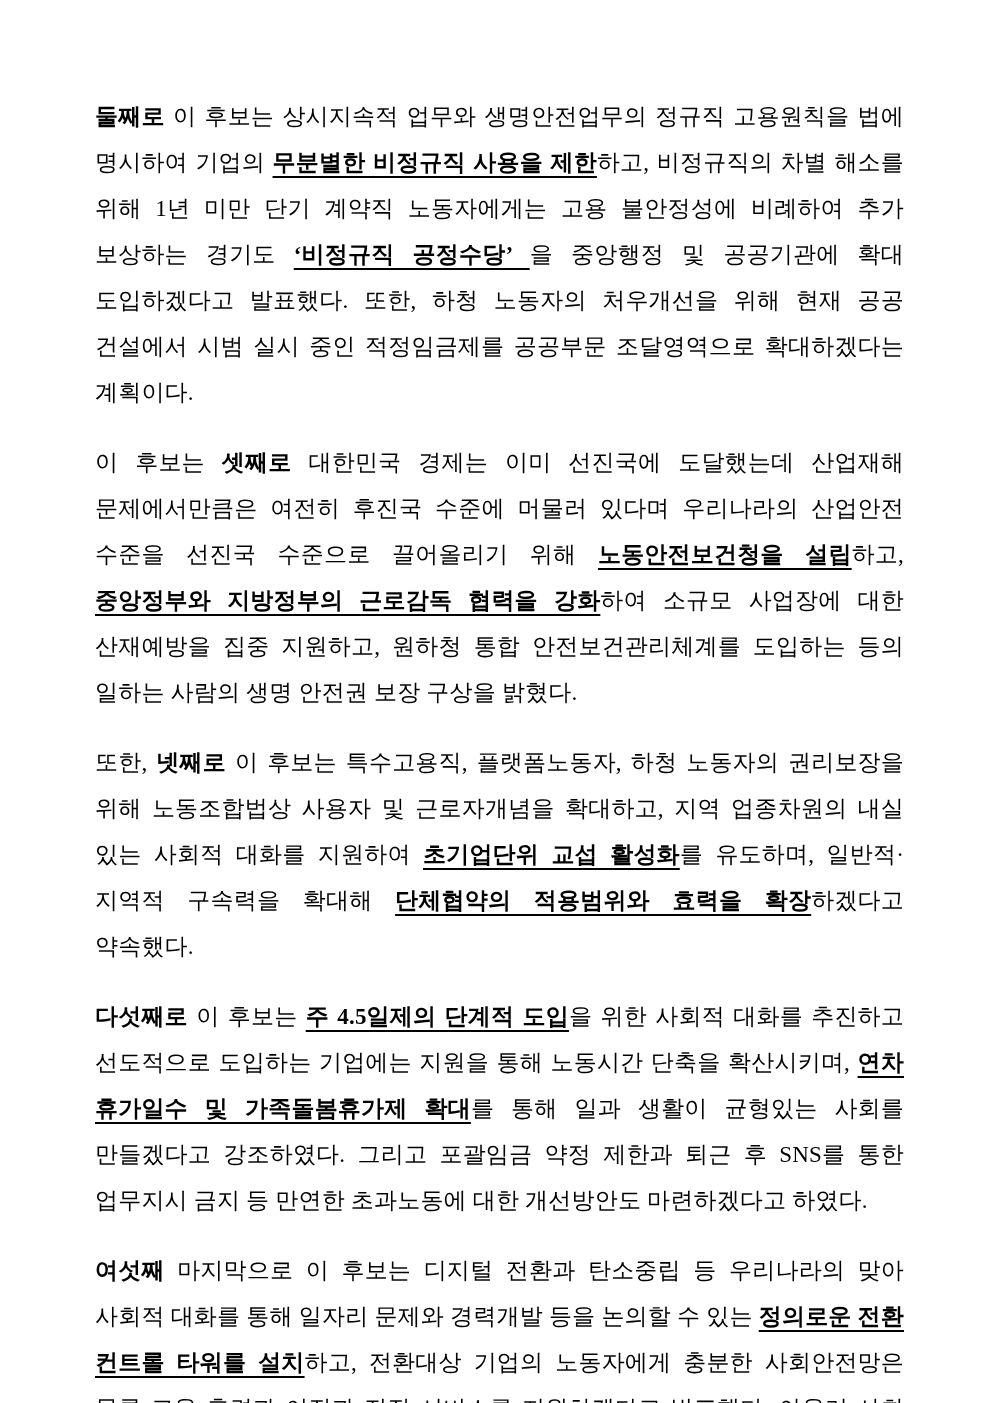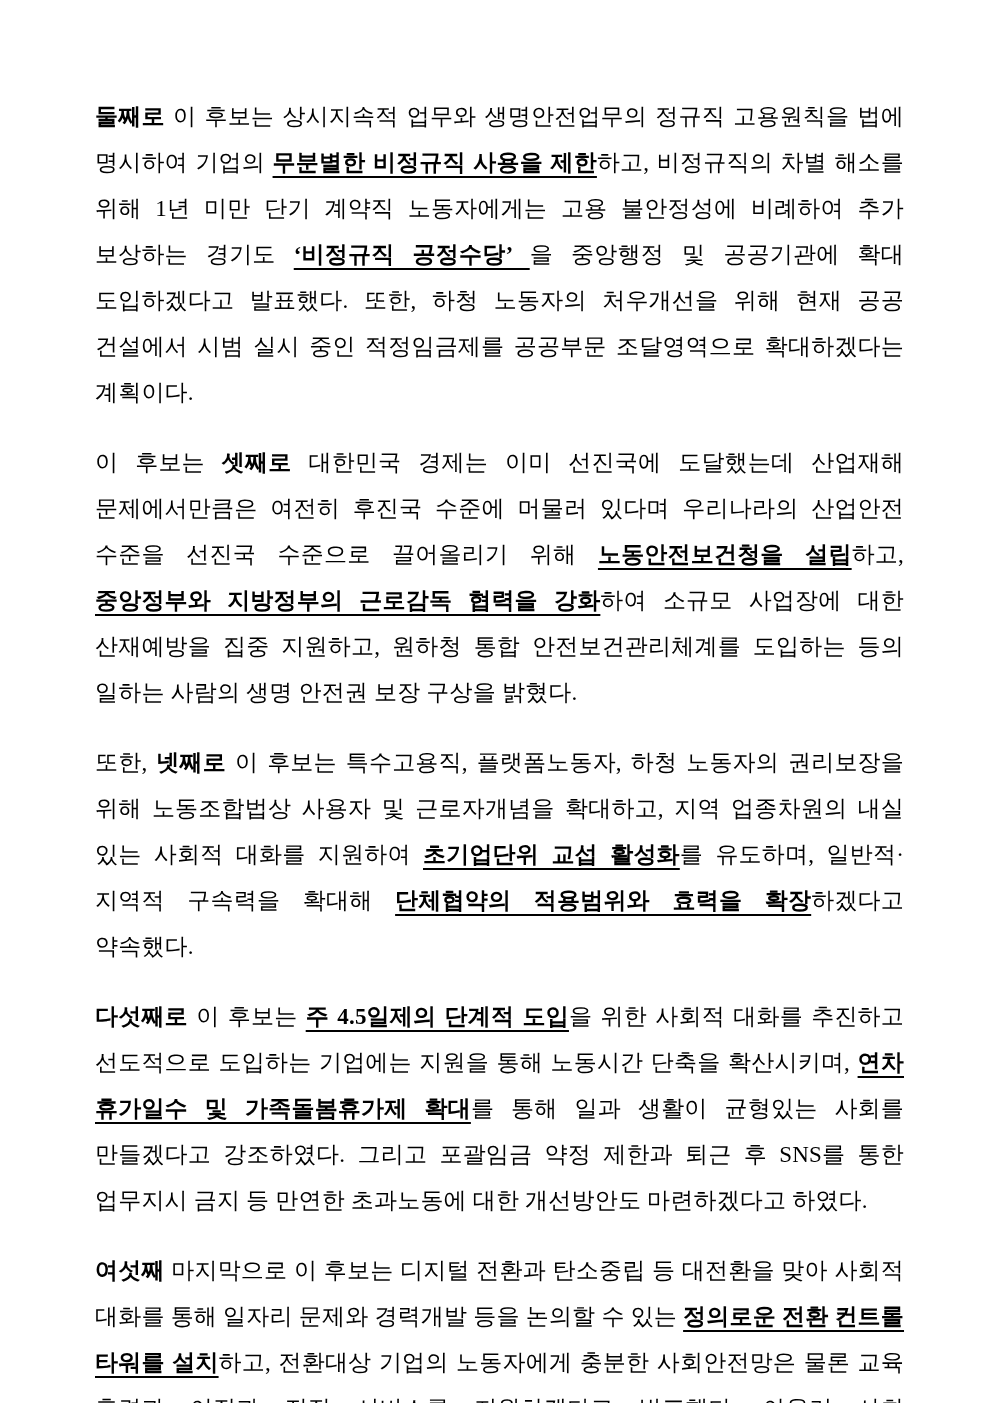--- a/index.html
+++ b/index.html
@@ -51,15 +51,15 @@
 </style>
 </head>
 <body>
 
 <div class="page">
   <div class="doc-body" id="doc-body">
       <p class="para"><span class="seg-bold">둘째로</span><span class="seg-normal"> 이 후보는 상시지속적 업무와 생명안전업무의 정규직 고용원칙을 법에 명시하여 기업의 </span><span class="seg-bold-underline">무분별한 비정규직 사용을 제한</span><span class="seg-normal">하고, 비정규직의 차별 해소를 위해 1년 미만 단기 계약직 노동자에게는 고용 불안정성에 비례하여 추가 보상하는 경기도 </span><span class="seg-bold-underline">‘비정규직 공정수당’ </span><span class="seg-normal">을 중앙행정 및 공공기관에 확대 도입하겠다고 발표했다. 또한, 하청 노동자의 처우개선을 위해 현재 공공 건설에서 시범 실시 중인 적정임금제를 공공부문 조달영역으로 확대하겠다는 계획이다.</span></p>
       <p class="para"><span class="seg-normal">이 후보는 </span><span class="seg-bold">셋째로</span><span class="seg-normal"> 대한민국 경제는 이미 선진국에 도달했는데 산업재해 문제에서만큼은 여전히 후진국 수준에 머물러 있다며 우리나라의 산업안전 수준을 선진국 수준으로 끌어올리기 위해 </span><span class="seg-bold-underline">노동안전보건청을 설립</span><span class="seg-normal">하고, </span><span class="seg-bold-underline">중앙정부와 지방정부의 근로감독 협력을 강화</span><span class="seg-normal">하여 소규모 사업장에 대한 산재예방을 집중 지원하고, 원하청 통합 안전보건관리체계를 도입하는 등의 일하는 사람의 생명 안전권 보장 구상을 밝혔다.</span></p>
       <p class="para"><span class="seg-normal">또한, </span><span class="seg-bold">넷째로</span><span class="seg-normal"> 이 후보는 특수고용직, 플랫폼노동자, 하청 노동자의 권리보장을 위해 노동조합법상 사용자 및 근로자개념을 확대하고, 지역 업종차원의 내실 있는 사회적 대화를 지원하여 </span><span class="seg-bold-underline">초기업단위 교섭 활성화</span><span class="seg-normal">를 유도하며, 일반적·지역적 구속력을 확대해 </span><span class="seg-bold-underline">단체협약의 적용범위와 효력을 확장</span><span class="seg-normal">하겠다고 약속했다.</span></p>
       <p class="para"><span class="seg-bold">다섯째로</span><span class="seg-normal"> 이 후보는 </span><span class="seg-bold-underline">주 4.5일제의 단계적 도입</span><span class="seg-normal">을 위한 사회적 대화를 추진하고 선도적으로 도입하는 기업에는 지원을 통해 노동시간 단축을 확산시키며, </span><span class="seg-bold-underline">연차 휴가일수 및 가족돌봄휴가제 확대</span><span class="seg-normal">를 통해 일과 생활이 균형있는 사회를 만들겠다고 강조하였다. 그리고 포괄임금 약정 제한과 퇴근 후 SNS를 통한 업무지시 금지 등 만연한 초과노동에 대한 개선방안도 마련하겠다고 하였다.</span></p>
-      <p class="para"><span class="seg-bold">여섯째</span><span class="seg-normal"> 마지막으로 이 후보는 디지털 전환과 탄소중립 등 대전환을 맞아 사회적 대화를 통해 일자리 문제와 경력개발 등을 논의할 수 있는 </span><span class="seg-bold-underline">정의로운 전환 컨트롤 타워를 설치</span><span class="seg-normal">하고, 전환대상 기업의 노동자에게 충분한 사회안전망은 물론 교육 훈련과 이직과 전직 서비스를 지원하겠다고 발표했다. 아울러 사회 전체적으로는 의료와 돌봄 등의 </span></p>
+      <p class="para"><span class="seg-bold">여섯째</span><span class="seg-normal"> 마지막으로 이 후보는 디지털 전환과 탄소중립 등 우리나라의 맞아 사회적 대화를 통해 일자리 문제와 경력개발 등을 논의할 수 있는 </span><span class="seg-bold-underline">정의로운 전환 컨트롤 타워를 설치</span><span class="seg-normal">하고, 전환대상 기업의 노동자에게 충분한 사회안전망은 물론 교육 훈련과 이직과 전직 서비스를 지원하겠다고 발표했다. 아울러 사회 전체적으로는 의료와 돌봄 등의 </span></p>
     </div>
 </div>
 
 </body></html>

